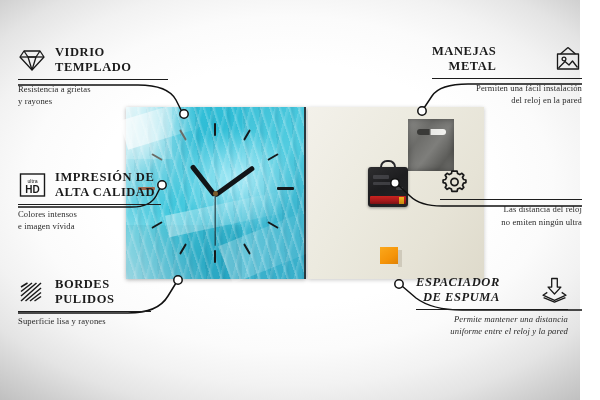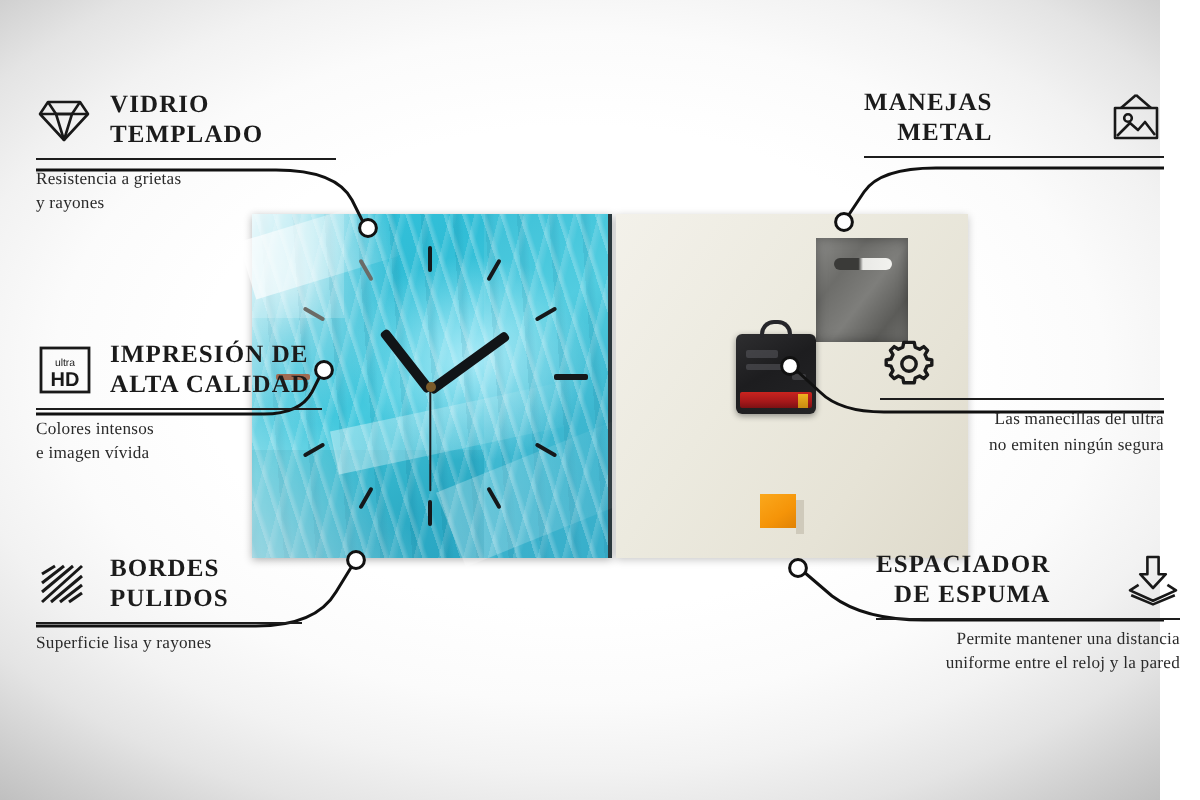--- a/index.html
+++ b/index.html
@@ -356,41 +356,45 @@
             <path d="M14,1.5 L6.5,8"></path>
             <path d="M14,1.5 L21.5,8"></path>
             <rect x="3.5" y="8" width="21" height="15"></rect>
             <circle cx="10" cy="13" r="1.9"></circle>
             <path d="M4.5,22 L11,15.5 L15,19 L18.5,15 L23.5,21.5"></path>
           </g>
         </svg>
       </span>
     </div>
     <div class="f-rule"></div>
+    <div class="f-desc ta-right">
+      <span>Permiten una fácil instalación</span><br>
+      <span>del reloj en la pared</span>
+    </div>
   </div>
 
   <div class="feature" style="left:440px; top:168px; width:142px;">
     <div class="f-head right">
       <span class="f-icon">
         <svg width="27" height="26" viewBox="0 0 27 26">
           <g fill="none" stroke="#191919" stroke-width="1.7" stroke-linejoin="round" stroke-linecap="round">
             <path d="M13.5,2.2 l2.6,0 0.5,2.4 2.2,1.0 2.1,-1.3 1.9,1.9 -1.3,2.1 1.0,2.2 2.4,0.5 0,2.6 -2.4,0.5 -1.0,2.2 1.3,2.1 -1.9,1.9 -2.1,-1.3 -2.2,1.0 -0.5,2.4 -2.6,0 -2.6,0 -0.5,-2.4 -2.2,-1.0 -2.1,1.3 -1.9,-1.9 1.3,-2.1 -1.0,-2.2 -2.4,-0.5 0,-2.6 2.4,-0.5 1.0,-2.2 -1.3,-2.1 1.9,-1.9 2.1,1.3 2.2,-1.0 0.5,-2.4 Z"></path>
             <circle cx="13.5" cy="13" r="3.6"></circle>
           </g>
         </svg>
       </span>
     </div>
     <div class="f-rule"></div>
     <div class="f-desc ta-right">
-      <span>Las manecillas del ultra</span><br>
-      <span>no emiten ningún segura</span>
-    </div>
-  </div>
-
-  <div class="feature" style="left:438px; top:275px; width:152px;">
+      <span>Las distancia del reloj</span><br>
+      <span>no emiten ningún ultra</span>
+    </div>
+  </div>
+
+  <div class="feature" style="left:416px; top:275px; width:152px;font-style:italic;">
     <div class="f-head right">
       <span class="f-title ta-right">
         <span>ESPACIADOR</span><br>
         <span>DE ESPUMA</span>
       </span>
       <span class="f-icon">
         <svg width="27" height="26" viewBox="0 0 27 26">
           <g fill="none" stroke="#191919" stroke-width="1.3" stroke-linejoin="round">
             <path d="M10.7,1.5 h5.6 v8.6 h3.6 L13.5,17 L7.1,10.1 h3.6 Z"></path>
             <path d="M6.3,15.4 L2,18.2 L13.5,23.4 L25,18.2 L20.7,15.4"></path>

